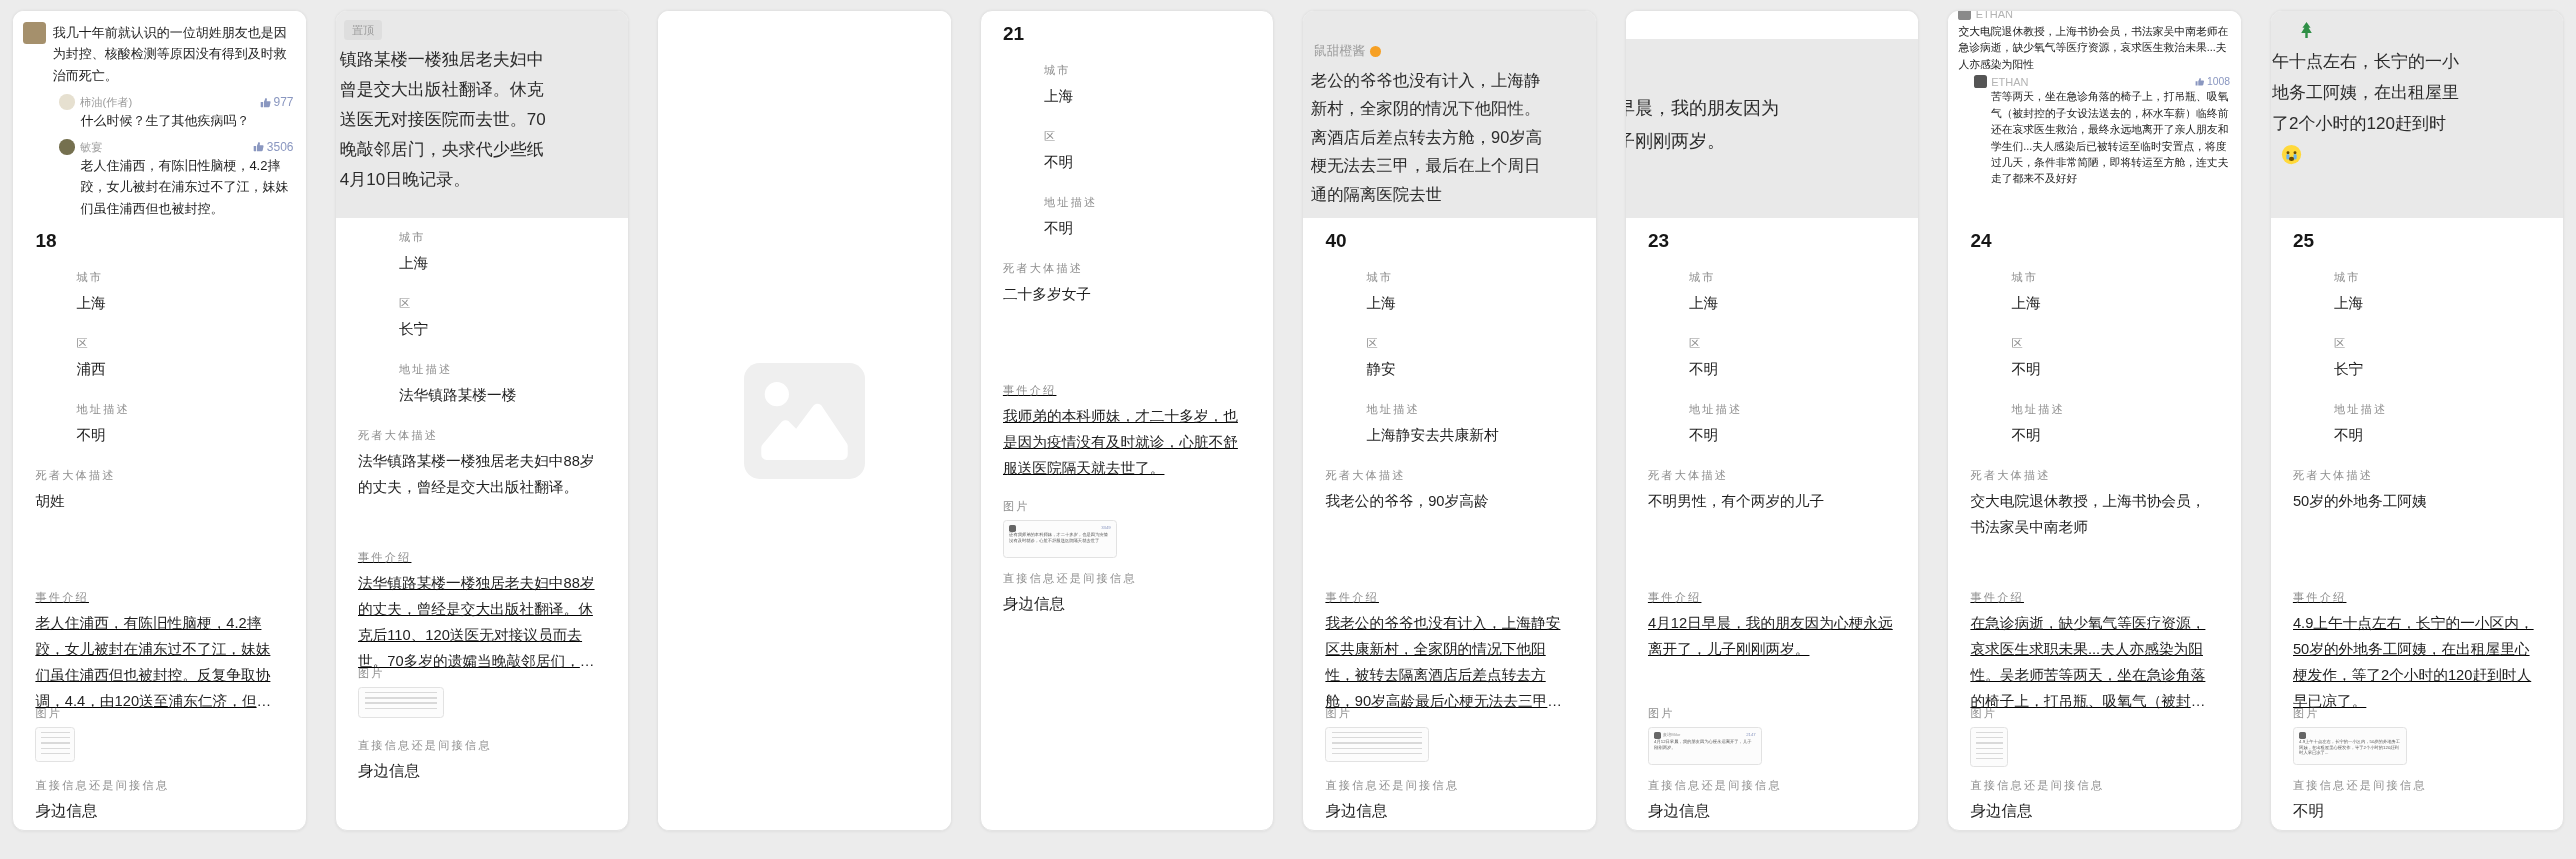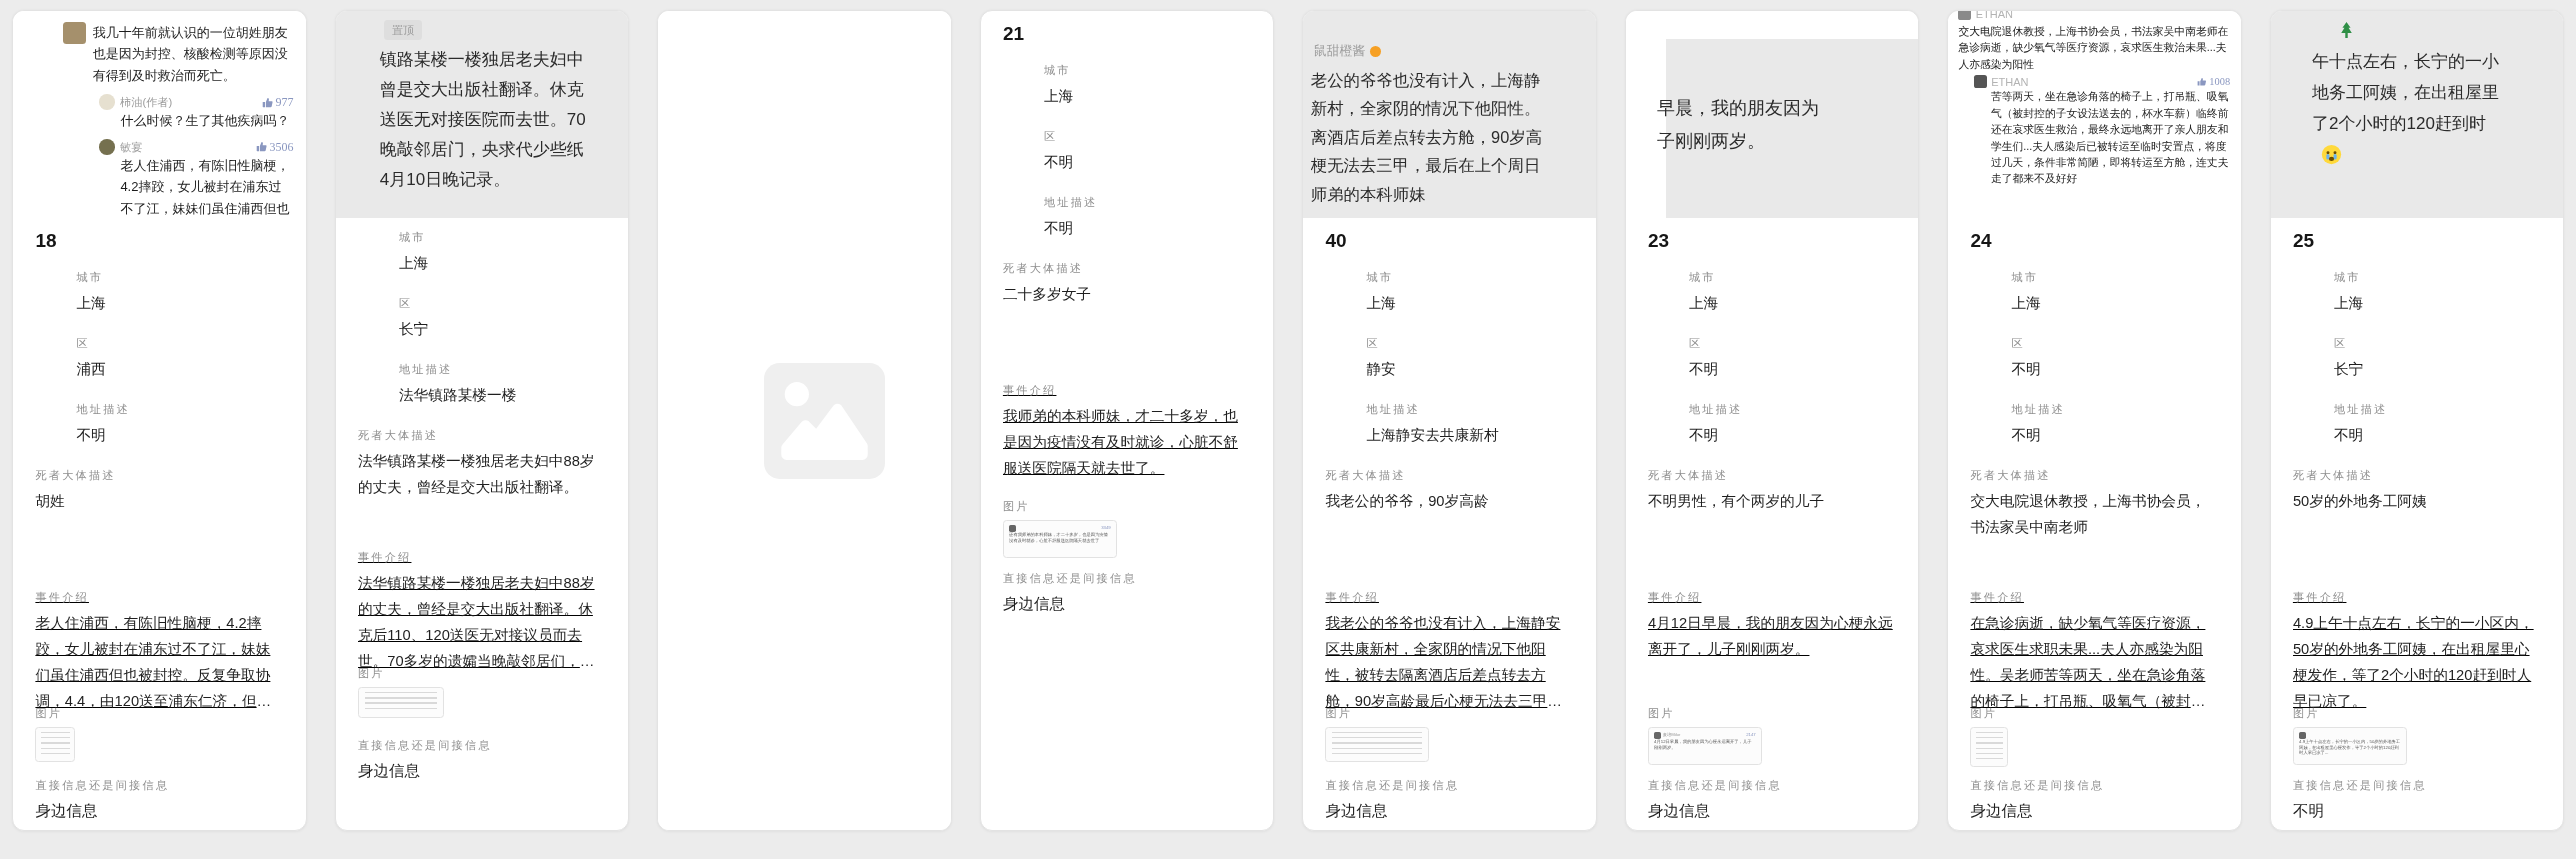--- a/index.html
+++ b/index.html
@@ -1,40 +1,40 @@
 <!DOCTYPE html>
 <html style="font-size:14px"><head>
 <meta charset="utf-8">
 <style>
   html,body{margin:0;padding:0;background:#ececec;font-family:"Liberation Sans","DejaVu Sans",sans-serif;}
   body{width:2576px;height:859px;overflow:hidden;}
   .board{display:flex;gap:28px;padding:10.4px 12px 8.6px;height:840px;box-sizing:border-box;}
   .card{flex:1;background:#fff;border:0.9px solid #e3e3e3;border-radius:12px;box-shadow:0 0.9px 2.6px rgba(0,0,0,.05);overflow:hidden;display:flex;flex-direction:column;}
   
-  .shot{height:207px;flex:none;overflow:hidden;position:relative;padding-left:40px;}
+  .shot{height:207px;flex:none;overflow:hidden;position:relative;}
   .sw{background:#fff;}
   .sg{background:#e9e9e9;}
   .bigt{color:#2b2b2b;white-space:pre-line;overflow:hidden;}
   
   .wc{padding:10.4px 12px 0 10.4px;}
   .wc-main{display:flex;gap:7px;}
   .ava{flex:none;}
   .ava.sq{width:22.4px;height:22.4px;border-radius:3.5px;}
   .ava.c{width:15.5px;height:15.5px;border-radius:50%;}
   .ava.s{width:13px;height:13px;border-radius:2.6px;}
   .a1{background:#a5906c;}
   .a2{background:#e6e0d0;}
   .a3{background:#75704f;}
   .a7{background:#8a8a8a;}
   .a7b{background:#555;}
   .wc-text{font-size:13px;line-height:21.6px;color:#1c1c1c;}
   .wc-replies{padding-left:36px;margin-top:7.8px;display:flex;flex-direction:column;gap:7.8px;}
   .wc-rh{display:flex;align-items:center;gap:5.2px;}
   .wc-name{font-size:11.2px;color:#9c9c9c;}
-  .likes{margin-left:auto;display:flex;align-items:center;gap:2.6px;color:#8a97c0;font-size:12px;font-family:Liberation Serif, serif;}
+  .likes{margin-left:auto;display:flex;align-items:center;gap:2.6px;color:#8a97c0;font-size:12px;}
   .likes svg{width:11.2px;height:11.2px;fill:#8a97c0;}
   .wc-rt{font-size:13px;line-height:21.6px;color:#1c1c1c;padding-left:21px;white-space:pre-line;}
   
   .pin{display:inline-block;margin:8.6px 0 0 8.6px;background:#dedede;color:#9d9d9d;font-size:11.2px;padding:2.6px 7.8px;border-radius:3.5px;}
   .bt2{font-size:17px;line-height:30px;margin:5.2px 0 0 -4.3px;padding-left:8.6px;}
   
   .center{display:flex;align-items:center;justify-content:center;height:100%;}
   
   .bt4{font-size:18px;line-height:32px;margin:45px 0 0 -7px;}
   .black-bar{height:12px;background:#0b0b0b;border-radius:7px;width:88%;margin:7px 0 0 -5.2px;}
@@ -271,21 +271,21 @@
   <article class="card">
     <div class="shot sg s5">
       <div class="sn-row">
         <span class="sn-name">鼠甜橙酱</span>
         <span class="ico-orange"></span>
       </div>
       <div class="bigt bt5">老公的爷爷也没有计入，上海静
 新村，全家阴的情况下他阳性。
 离酒店后差点转去方舱，90岁高
 梗无法去三甲，最后在上个周日
-师弟的本科师妹</div>
+通的隔离医院去世</div>
     </div>
     <div class="cbody">
       <div class="num">40</div>
       <div class="f1">
           <div class="lbl">城市</div>
           <div class="val">上海</div>
         </div>
       <div class="f1">
           <div class="lbl">区</div>
           <div class="val">静安</div>

